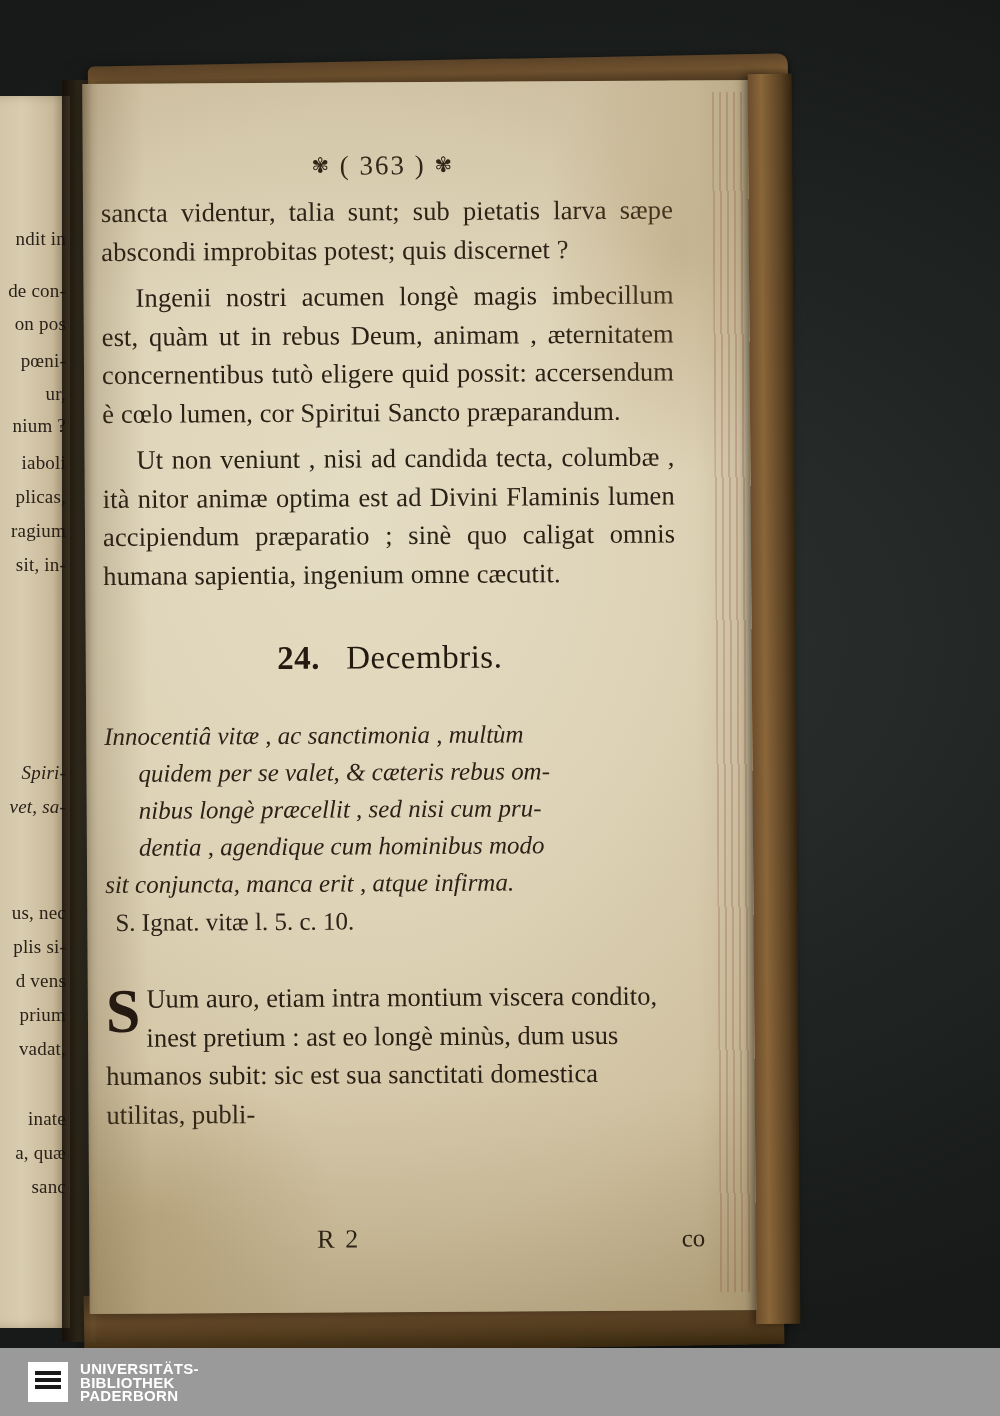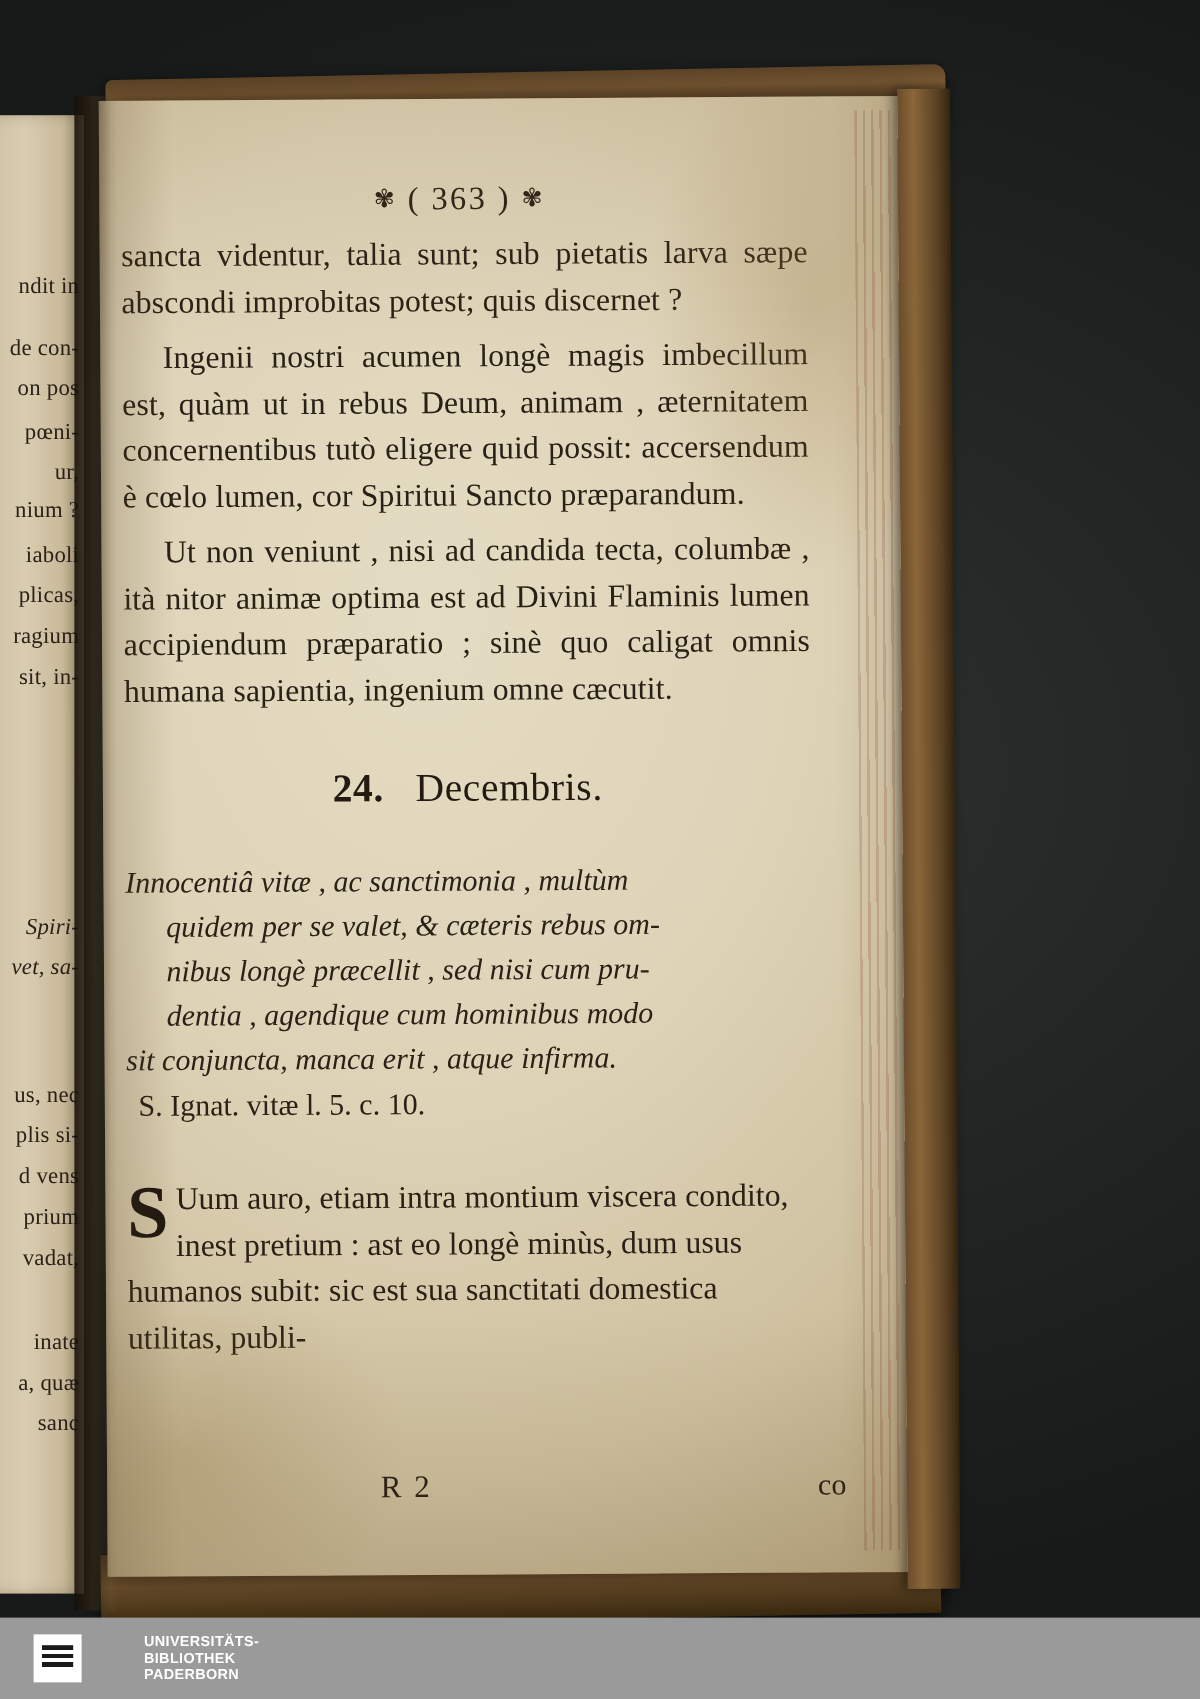--- a/index.html
+++ b/index.html
@@ -224,27 +224,26 @@
   .footer-logo .bars {
     position: absolute; left: 7px; top: 9px;
     width: 26px; height: 22px;
     background:
       linear-gradient(180deg, #1a1a1a 0 4px, transparent 4px 7px, #1a1a1a 7px 11px, transparent 11px 14px, #1a1a1a 14px 18px, transparent 18px 22px);
   }
   .footer-text {
     position: absolute;
     left: 80px; top: 14px;
     font-family: "Liberation Sans", sans-serif;
-    font-size: 12px;
+    font-size: 15px;
     font-weight: 700;
     line-height: 13.5px;
     color: #ffffff;
     letter-spacing: .3px;
     text-transform: uppercase;
-    margin-left: 40px;
   }
 </style>
 </head>
 <body>
 
 <div class="scene">
 
   <div class="page-left">
     <div class="ltext" style="top:126px">ndit in</div>
     <div class="ltext" style="top:178px">de con-</div>

